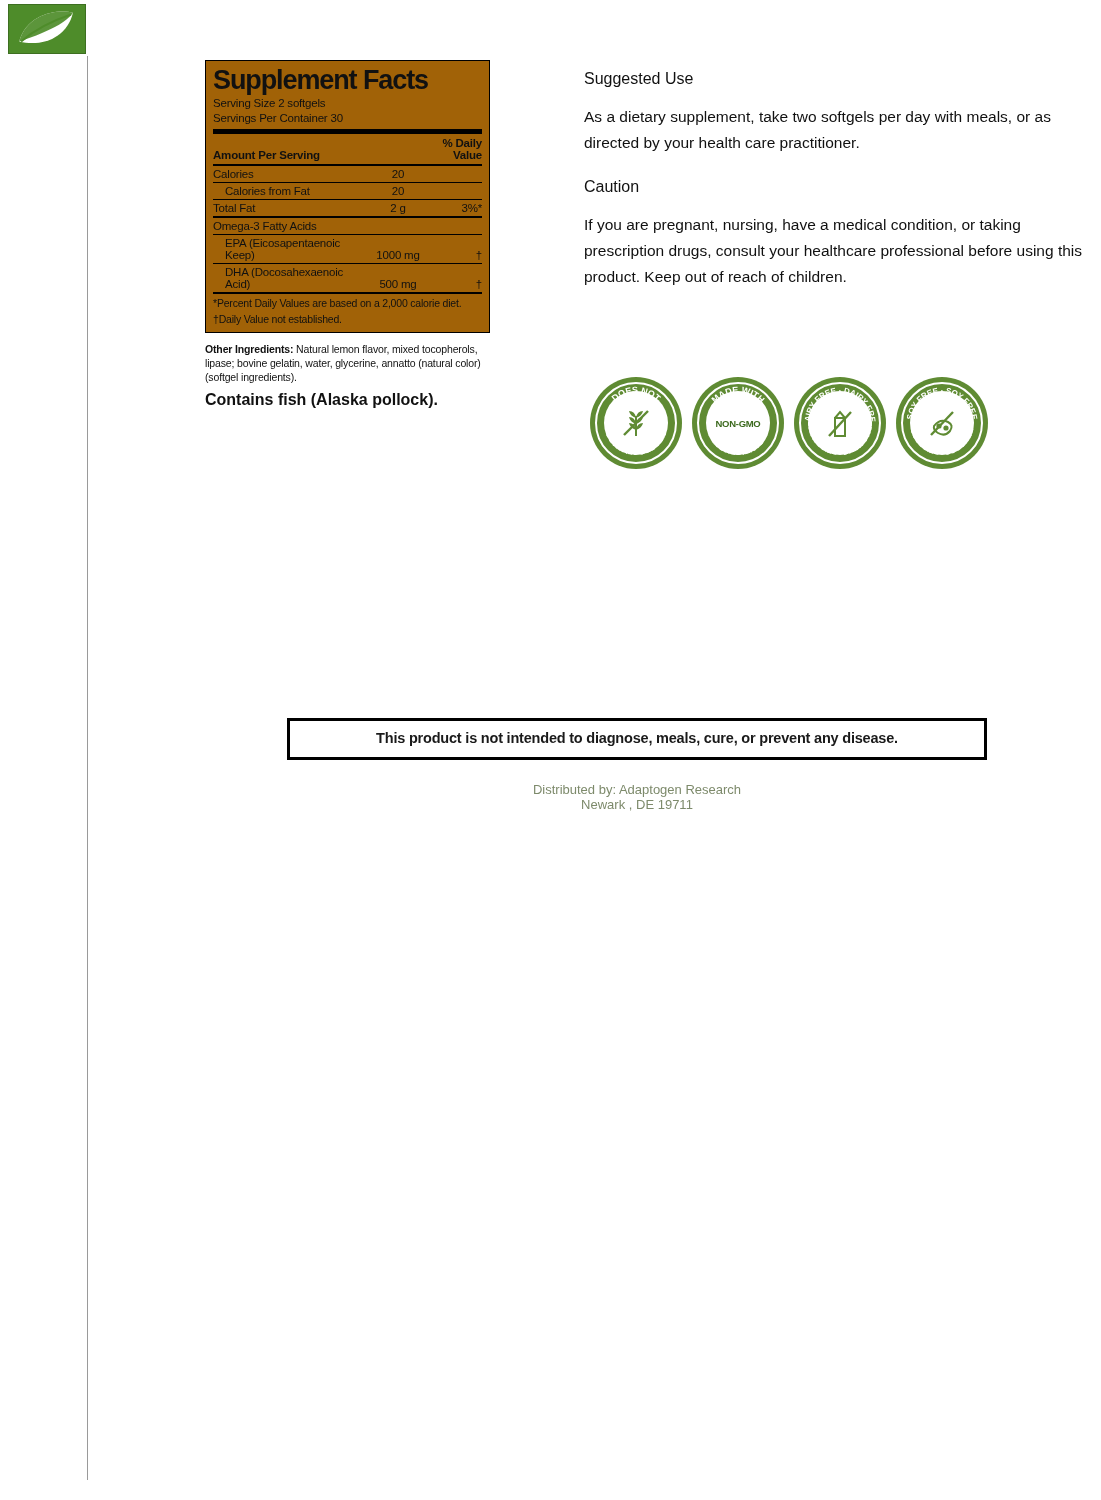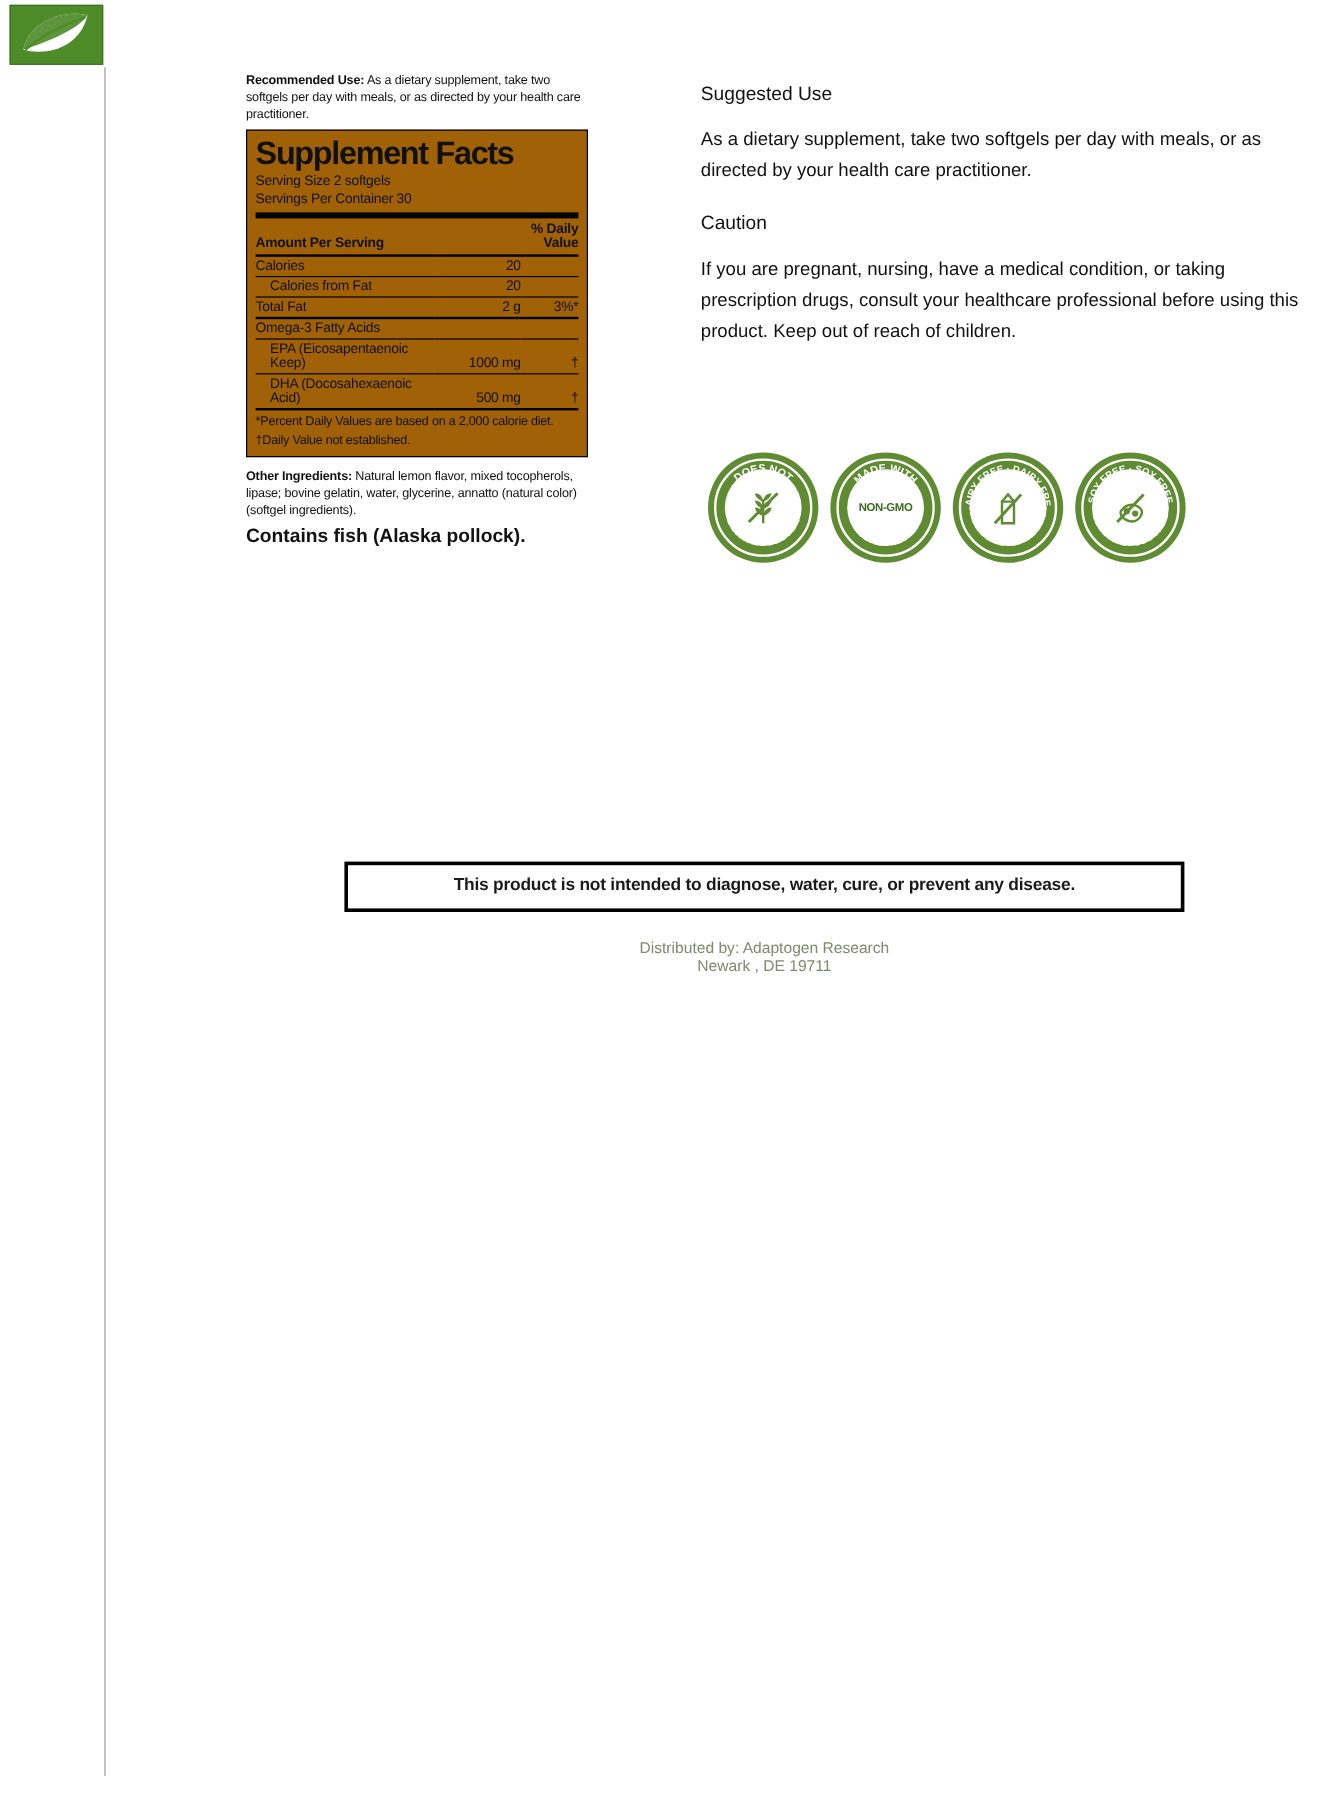--- a/index.html
+++ b/index.html
@@ -85,21 +85,21 @@
   table.sf td {
     padding: 2px 0 2px 0;
     vertical-align: bottom;
   }
   table.sf tr.hdr td {
     font-weight: 700;
     font-size: 11.5px;
     padding-top: 3px;
     padding-bottom: 3px;
   }
-  td.val { text-align: right; width: 72px; }
+  td.val { text-align: center; width: 72px; }
   td.dv  { text-align: right; width: 48px; }
   .indent1 { padding-left: 12px !important; }
   .rowline td { border-bottom: 1px solid #000; }
   .sectline td { border-bottom: 2.6px solid #000; margin-top: 46px; }
   .footnote {
     font-size: 10.5px;
     line-height: 13px;
     letter-spacing: -0.2px;
     padding-top: 3px;
   }
@@ -228,23 +228,20 @@
     <path d="M10 38 C 18 8, 52 4, 66 8 C 60 34, 34 44, 10 38 Z" fill="#ffffff"></path>
     <path d="M12 38 C 26 26, 46 16, 64 10" stroke="#4e8c2a" stroke-width="2.2" fill="none"></path>
     <path d="M10 38 C 18 8, 52 4, 66 8 C 58 20, 34 30, 10 38 Z" fill="#4e8c2a" opacity="0.92"></path>
   </svg>
 </div>
 
 <div class="vrule"></div>
 
 <div class="label-panel">
 
-  <div class="rec-use">
-    <b>Recommended Use:</b><span> As a dietary supplement, take two softgels per day with meals, or as directed by your health care practitioner.</span>
-  </div>
 
   <div class="sf-box">
     <div class="sf-title">Supplement Facts</div>
     <div class="sf-serv">Serving Size 2 softgels</div>
     <div class="sf-serv">Servings Per Container 30</div>
     <div class="rule-thick"></div>
 
     <table class="sf">
       <tbody>
           <tr class="hdr sectline">
@@ -392,19 +389,19 @@
     <svg class="glyph" width="34" height="34" viewBox="0 0 34 34">
       <path d="M9 20 q6 -8 14 -4 q6 3 2 9 q-5 6 -12 2 q-5 -3 -4 -7 Z" fill="none" stroke="#5f8b33" stroke-width="2"></path>
       <circle cx="14" cy="20" r="2.6" fill="#5f8b33"></circle>
       <circle cx="21" cy="22" r="2.6" fill="#5f8b33"></circle>
       <line x1="6" y1="29" x2="28" y2="6" stroke="#5f8b33" stroke-width="2.4"></line>
     </svg>
   </div>
 </div>
 
 <div class="disclaimer">
-  <div>This product is not intended to diagnose, water, cure, or prevent any disease.</div>
+  <div>This product is not intended to diagnose, meals, cure, or prevent any disease.</div>
 </div>
 
 <div class="distrib">
   <div>Distributed by: Adaptogen Research</div>
   <div>Newark , DE 19711</div>
 </div>
 
 </body></html>

